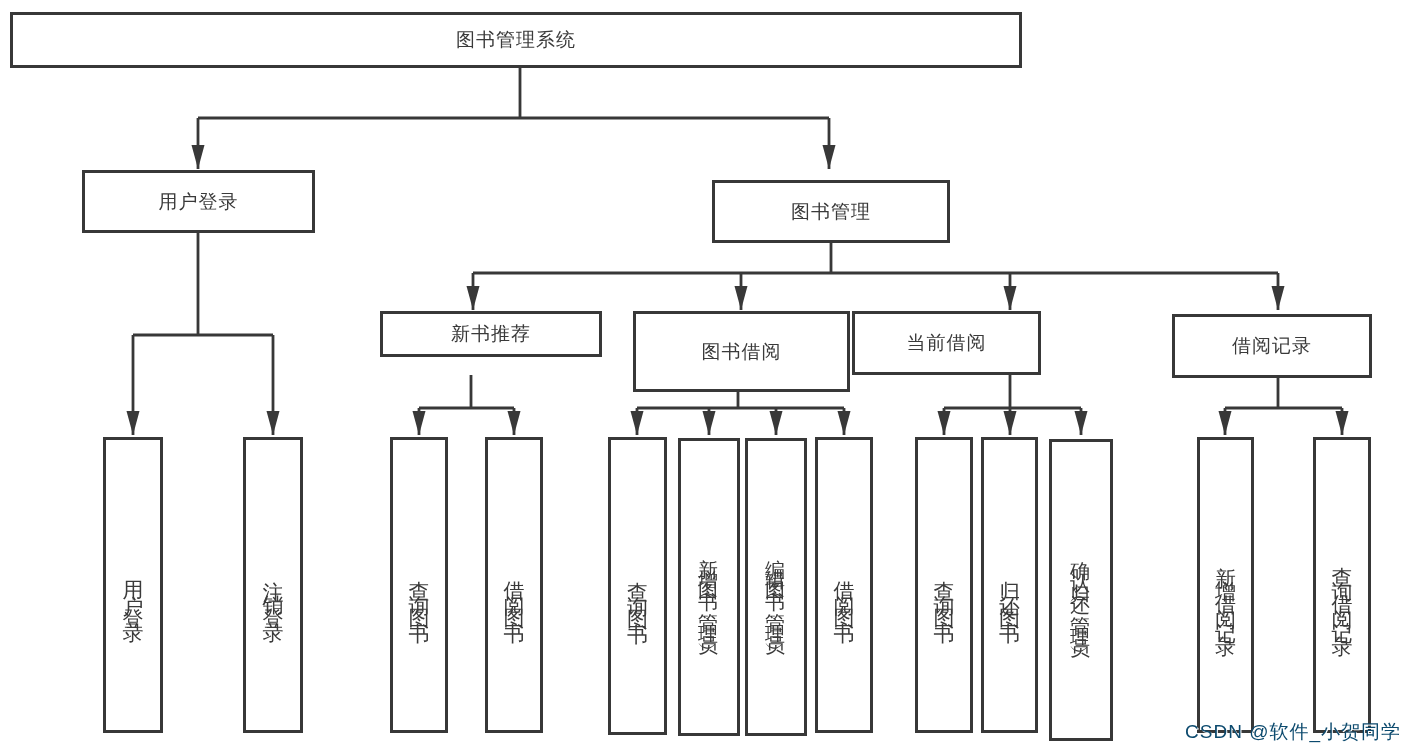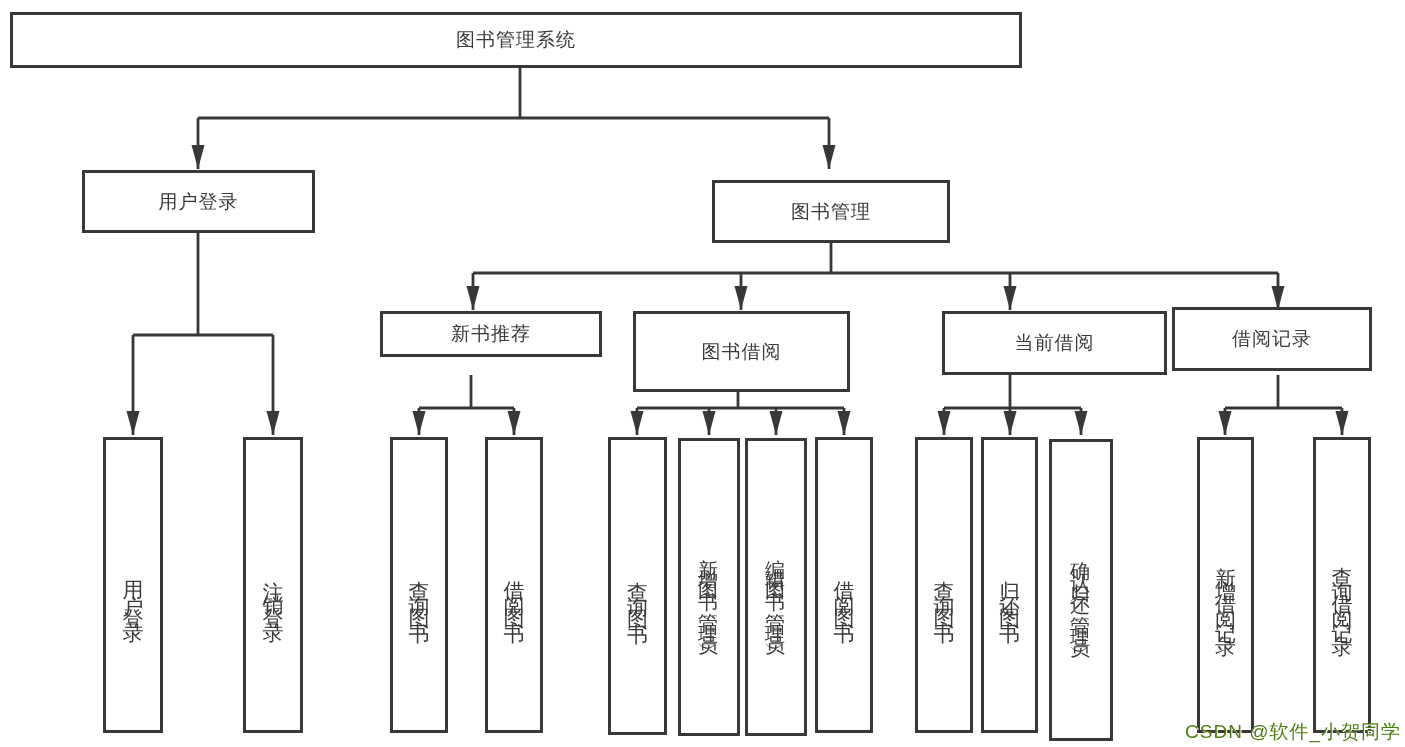--- a/index.html
+++ b/index.html
@@ -43,21 +43,21 @@
   .v-node .v-label.tight {
     font-size: 20px;
     letter-spacing: 11px;
     margin-bottom: -11px;
   }
   #watermark {
     position: absolute;
     right: 4px;
     bottom: 2px;
     font-size: 19px;
-    color: #4d7c0f;
+    color: #0c4a6e;
     text-shadow: 1px 1px 0 #ffffff;
     letter-spacing: 1px;
     white-space: nowrap;
     z-index: 5;
   }
 </style>
 </head>
 <body>
 
 <div id="canvas">
@@ -115,24 +115,24 @@
   <div class="node h-node" style="left:712px; top:180px; width:238px; height:63px;">
     <span>图书管理</span>
   </div>
 
   <div class="node h-node" style="left:380px; top:311px; width:222px; height:46px;">
     <span>新书推荐</span>
   </div>
   <div class="node h-node" style="left:633px; top:311px; width:217px; height:81px;">
     <span>图书借阅</span>
   </div>
-  <div class="node h-node" style="left:942px; top:311px; width:225px; height:64px;">
+  <div class="node h-node" style="left:852px; top:311px; width:189px; height:64px;">
     <span>当前借阅</span>
   </div>
-  <div class="node h-node" style="left:1172px; top:307px; width:200px; height:64px;">
+  <div class="node h-node" style="left:1172px; top:314px; width:200px; height:64px;">
     <span>借阅记录</span>
   </div>
 
   <div class="node v-node" style="left:103px; top:437px; width:60px; height:296px;">
     <span class="v-label">用户登录</span>
   </div>
   <div class="node v-node" style="left:243px; top:437px; width:60px; height:296px;">
     <span class="v-label">注销登录</span>
   </div>
 

